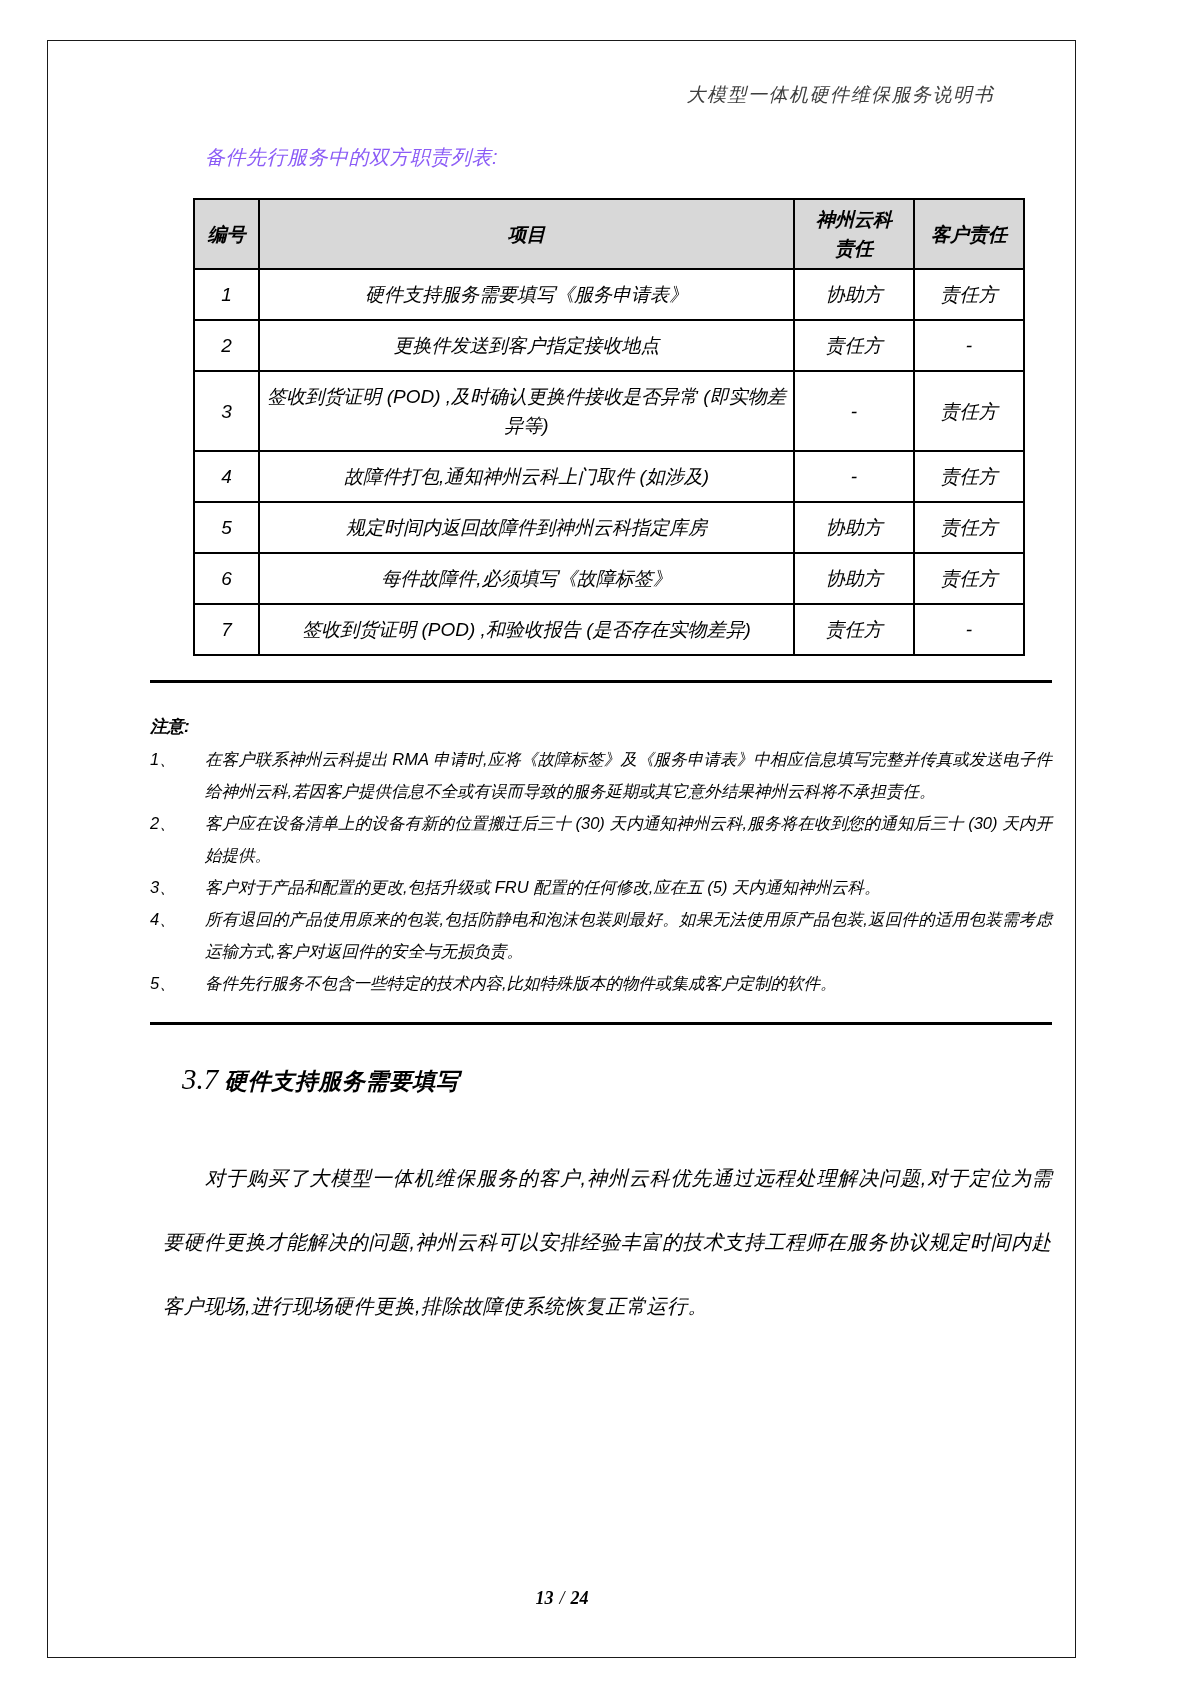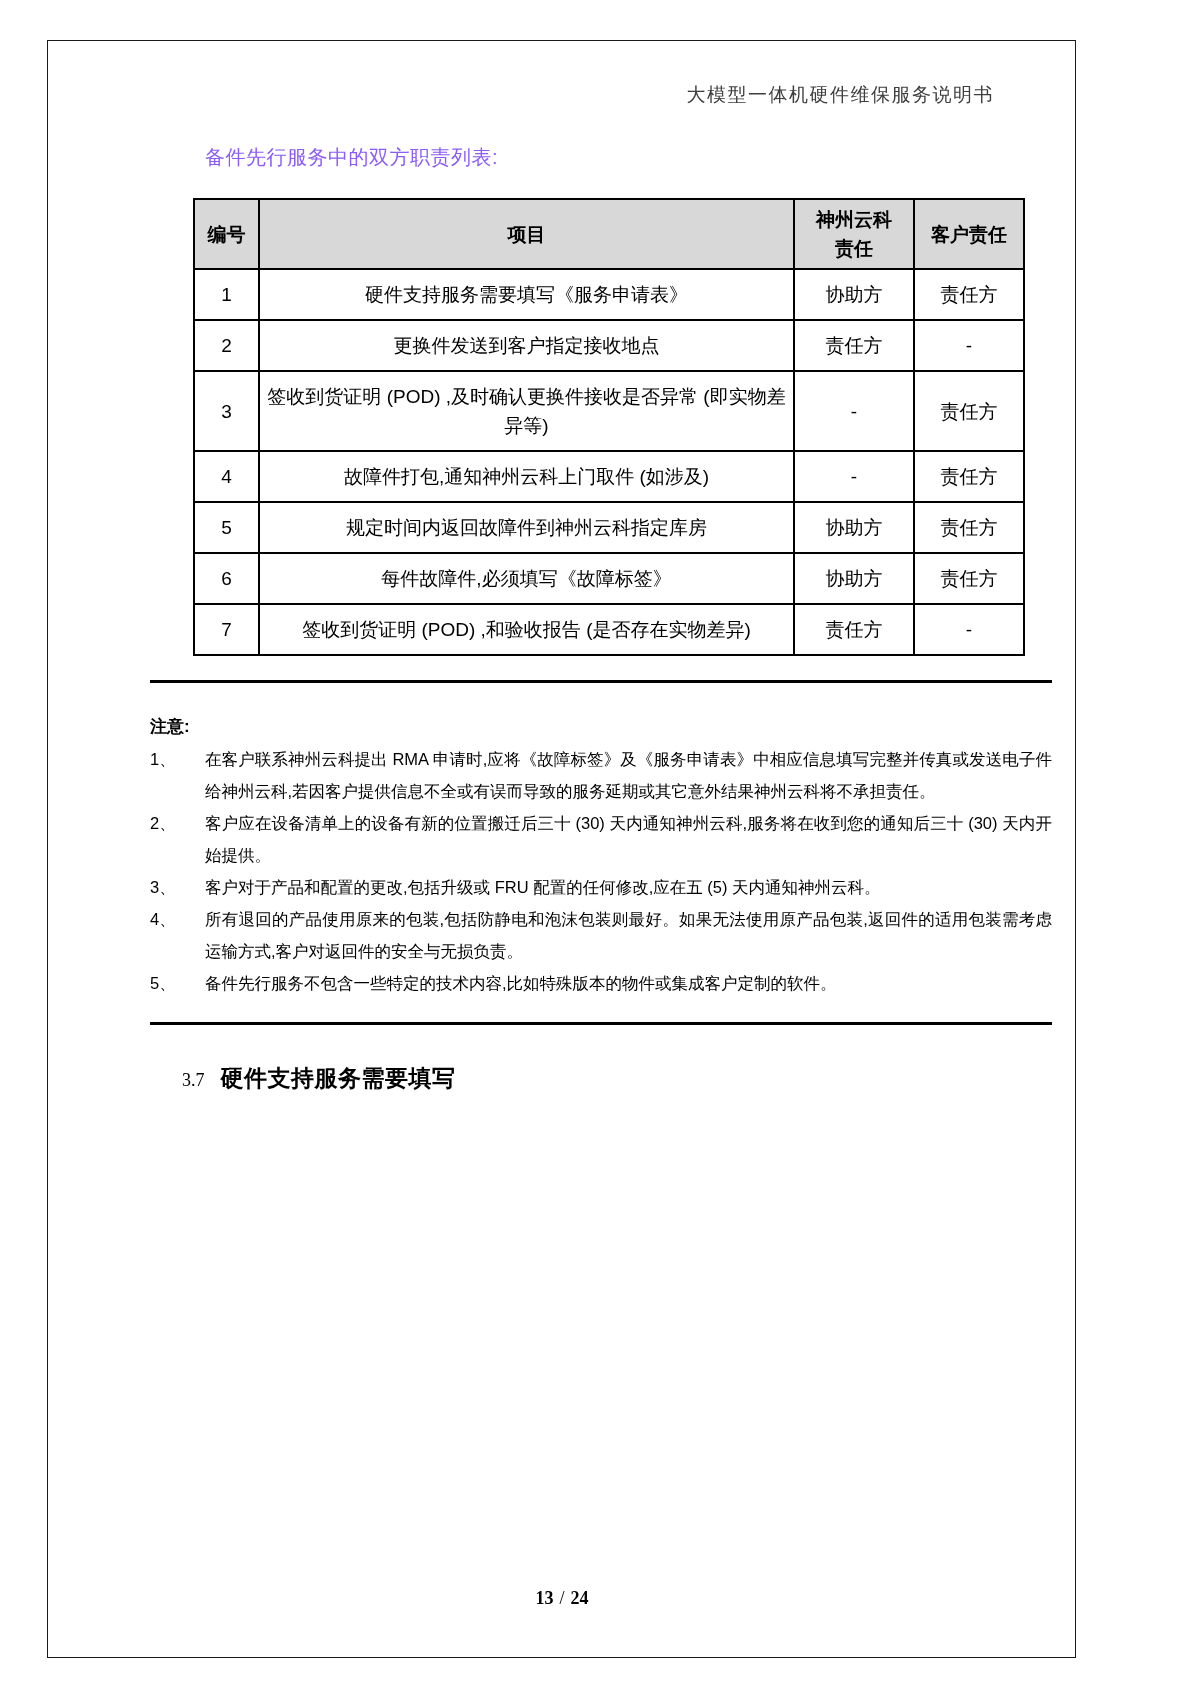--- a/index.html
+++ b/index.html
@@ -1,19 +1,20 @@
 <!DOCTYPE html>
 <html lang="zh"><head>
 <meta charset="utf-8">
 <style>
   html,body { margin:0; padding:0; background:#ffffff; }
   .page {
     position:relative; width:1124px; height:1698px; background:#ffffff;
     font-family:"Liberation Sans","DejaVu Sans",sans-serif; color:#000;
     overflow:hidden;
+    font-style:italic;
   }
   .frame {
     position:absolute; top:40px; left:47px; right:48px; bottom:40px;
     border:1px solid #1a1a1a; pointer-events:none;
   }
   .header-title {
     position:absolute; top:82px; right:130px;
     font-family:"Liberation Serif","DejaVu Serif",serif;
     font-size:19px; color:#3d3d3d; letter-spacing:1.5px;
   }
@@ -44,21 +45,21 @@
   .rule-1 { top:680px; }
   .rule-2 { top:1022px; }
   .notes { position:absolute; top:690px; left:150px; width:902px;margin-top:20px; }
   .notes-label { font-weight:bold; font-size:17px; line-height:33px; }
   .note { display:flex; font-size:16.5px; line-height:32px; }
   .note-marker { width:55px; flex-shrink:0; }
   .note-text { flex:1; text-align:justify; }
   .section-heading { position:absolute; top:1063px; left:182px; white-space:nowrap; }
   .sec-num {
     font-family:"Liberation Serif","DejaVu Serif",serif;
-    font-size:18px; margin-right:16px;
+    font-size:29px; margin-right:6px;
   }
   .sec-title { font-size:23px; font-weight:bold; letter-spacing:0.5px; }
   .para {
     position:absolute; left:163px; width:889px;
     font-size:20px; line-height:64px; text-align:justify;
     text-indent:42px; letter-spacing:0.5px;
   }
   .para-1 { top:1146px; }
   .para-2 { top:1350px; }
   .footer {
@@ -166,17 +167,18 @@
       <span class="note-text">备件先行服务不包含一些特定的技术内容,比如特殊版本的物件或集成客户定制的软件。</span>
     </div>
   </div>
 
   <div class="rule rule-2"></div>
 
   <div class="section-heading">
     <span class="sec-num">3.7</span><span class="sec-title">硬件支持服务需要填写</span>
   </div>
 
+  <div class="para para-1">对于购买了大模型一体机维保服务的客户,神州云科优先通过远程处理解决问题,对于定位为需要硬件更换才能解决的问题,神州云科可以安排经验丰富的技术支持工程师在服务协议规定时间内赴客户现场,进行现场硬件更换,排除故障使系统恢复正常运行。</div>
 
   <div class="footer">
     <span class="pg">13</span><span class="sep">/</span><span class="pg">24</span>
   </div>
 </div>
 
 </body></html>

